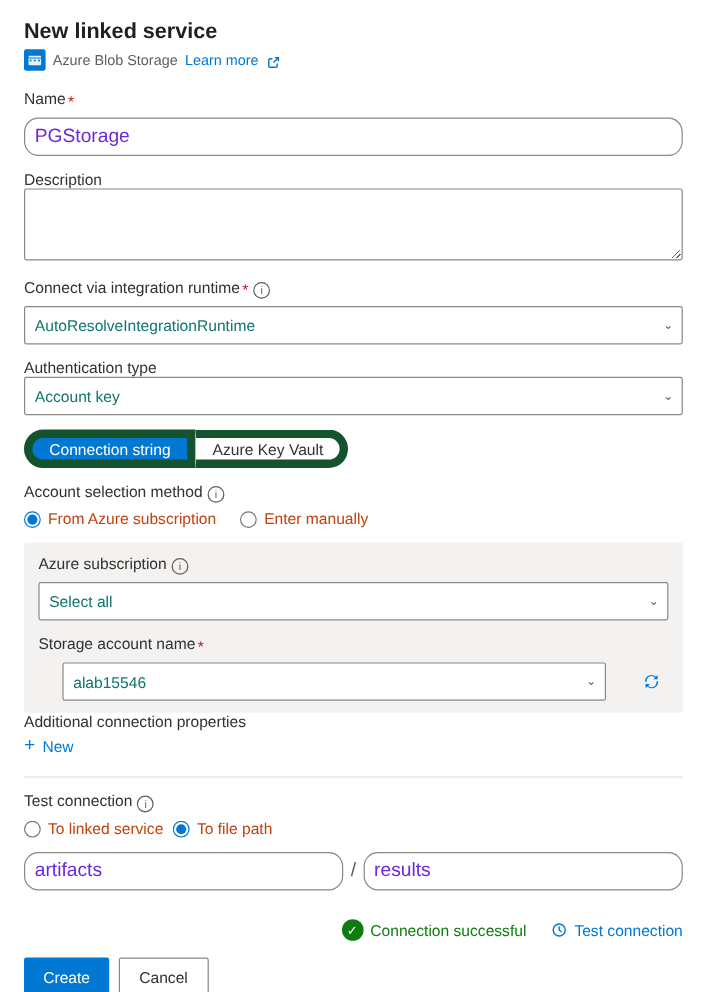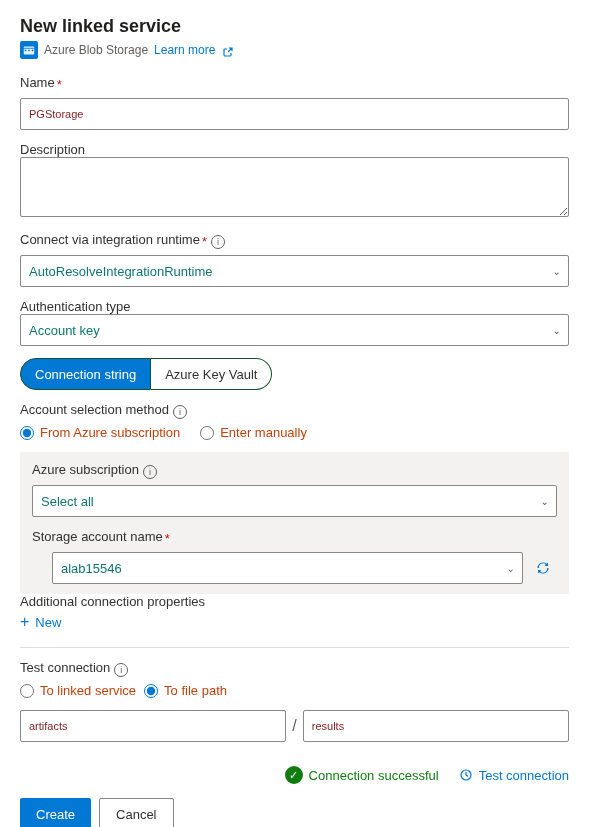--- a/index.html
+++ b/index.html
@@ -56,24 +56,24 @@
       font-weight: 400;
       color: #323130;
       margin-bottom: 4px;
     }
     .required { color: #c50f1f; margin-left: 2px; }
     .field-group { margin-bottom: 12px; }
     input[type="text"] {
       width: 100%;
       height: 32px;
       border: 1px solid #8a8886;
-      border-radius: 2px;
+      border-radius: 12px;
       padding: 0 8px;
-      font-size: 11px;
-      color: #7f1d1d;
+      font-size: 16px;
+      color: #6d28d9;
       outline: none;
     }
     textarea {
       width: 100%;
       height: 60px;
       border: 1px solid #8a8886;
       border-radius: 2px;
       padding: 6px 8px;
       font-size: 13px;
       color: #323130;
@@ -122,21 +122,21 @@
     }
     
     .tab-group {
       display: flex;
       gap: 0;
       margin-bottom: 12px;
     }
     .tab-btn {
       height: 32px;
       padding: 0 14px;
-      border: 1px solid #14532d;
+      border: 7px solid #14532d;
       font-size: 13px;
       cursor: pointer;
       outline: none;
     }
     .tab-btn.active {
       background: #0078d4;
       color: #fff;
       border-radius: 16px 0 0 16px;
     }
     .tab-btn.inactive {
@@ -171,21 +171,21 @@
       padding: 10px 12px;
       margin-bottom: 0;
     }
     .sub-section .field-label {
       font-weight: 400;
       margin-bottom: 4px;
     }
     
     .storage-row {
       display: flex;
-      gap: 6px;
+      gap: 24px;
       align-items: center;
       padding-left: 20px;
     }
     .storage-row .select-wrapper { flex: 1; }
     .refresh-btn {
       width: 28px;
       height: 28px;
       border: none;
       background: transparent;
       cursor: pointer;

